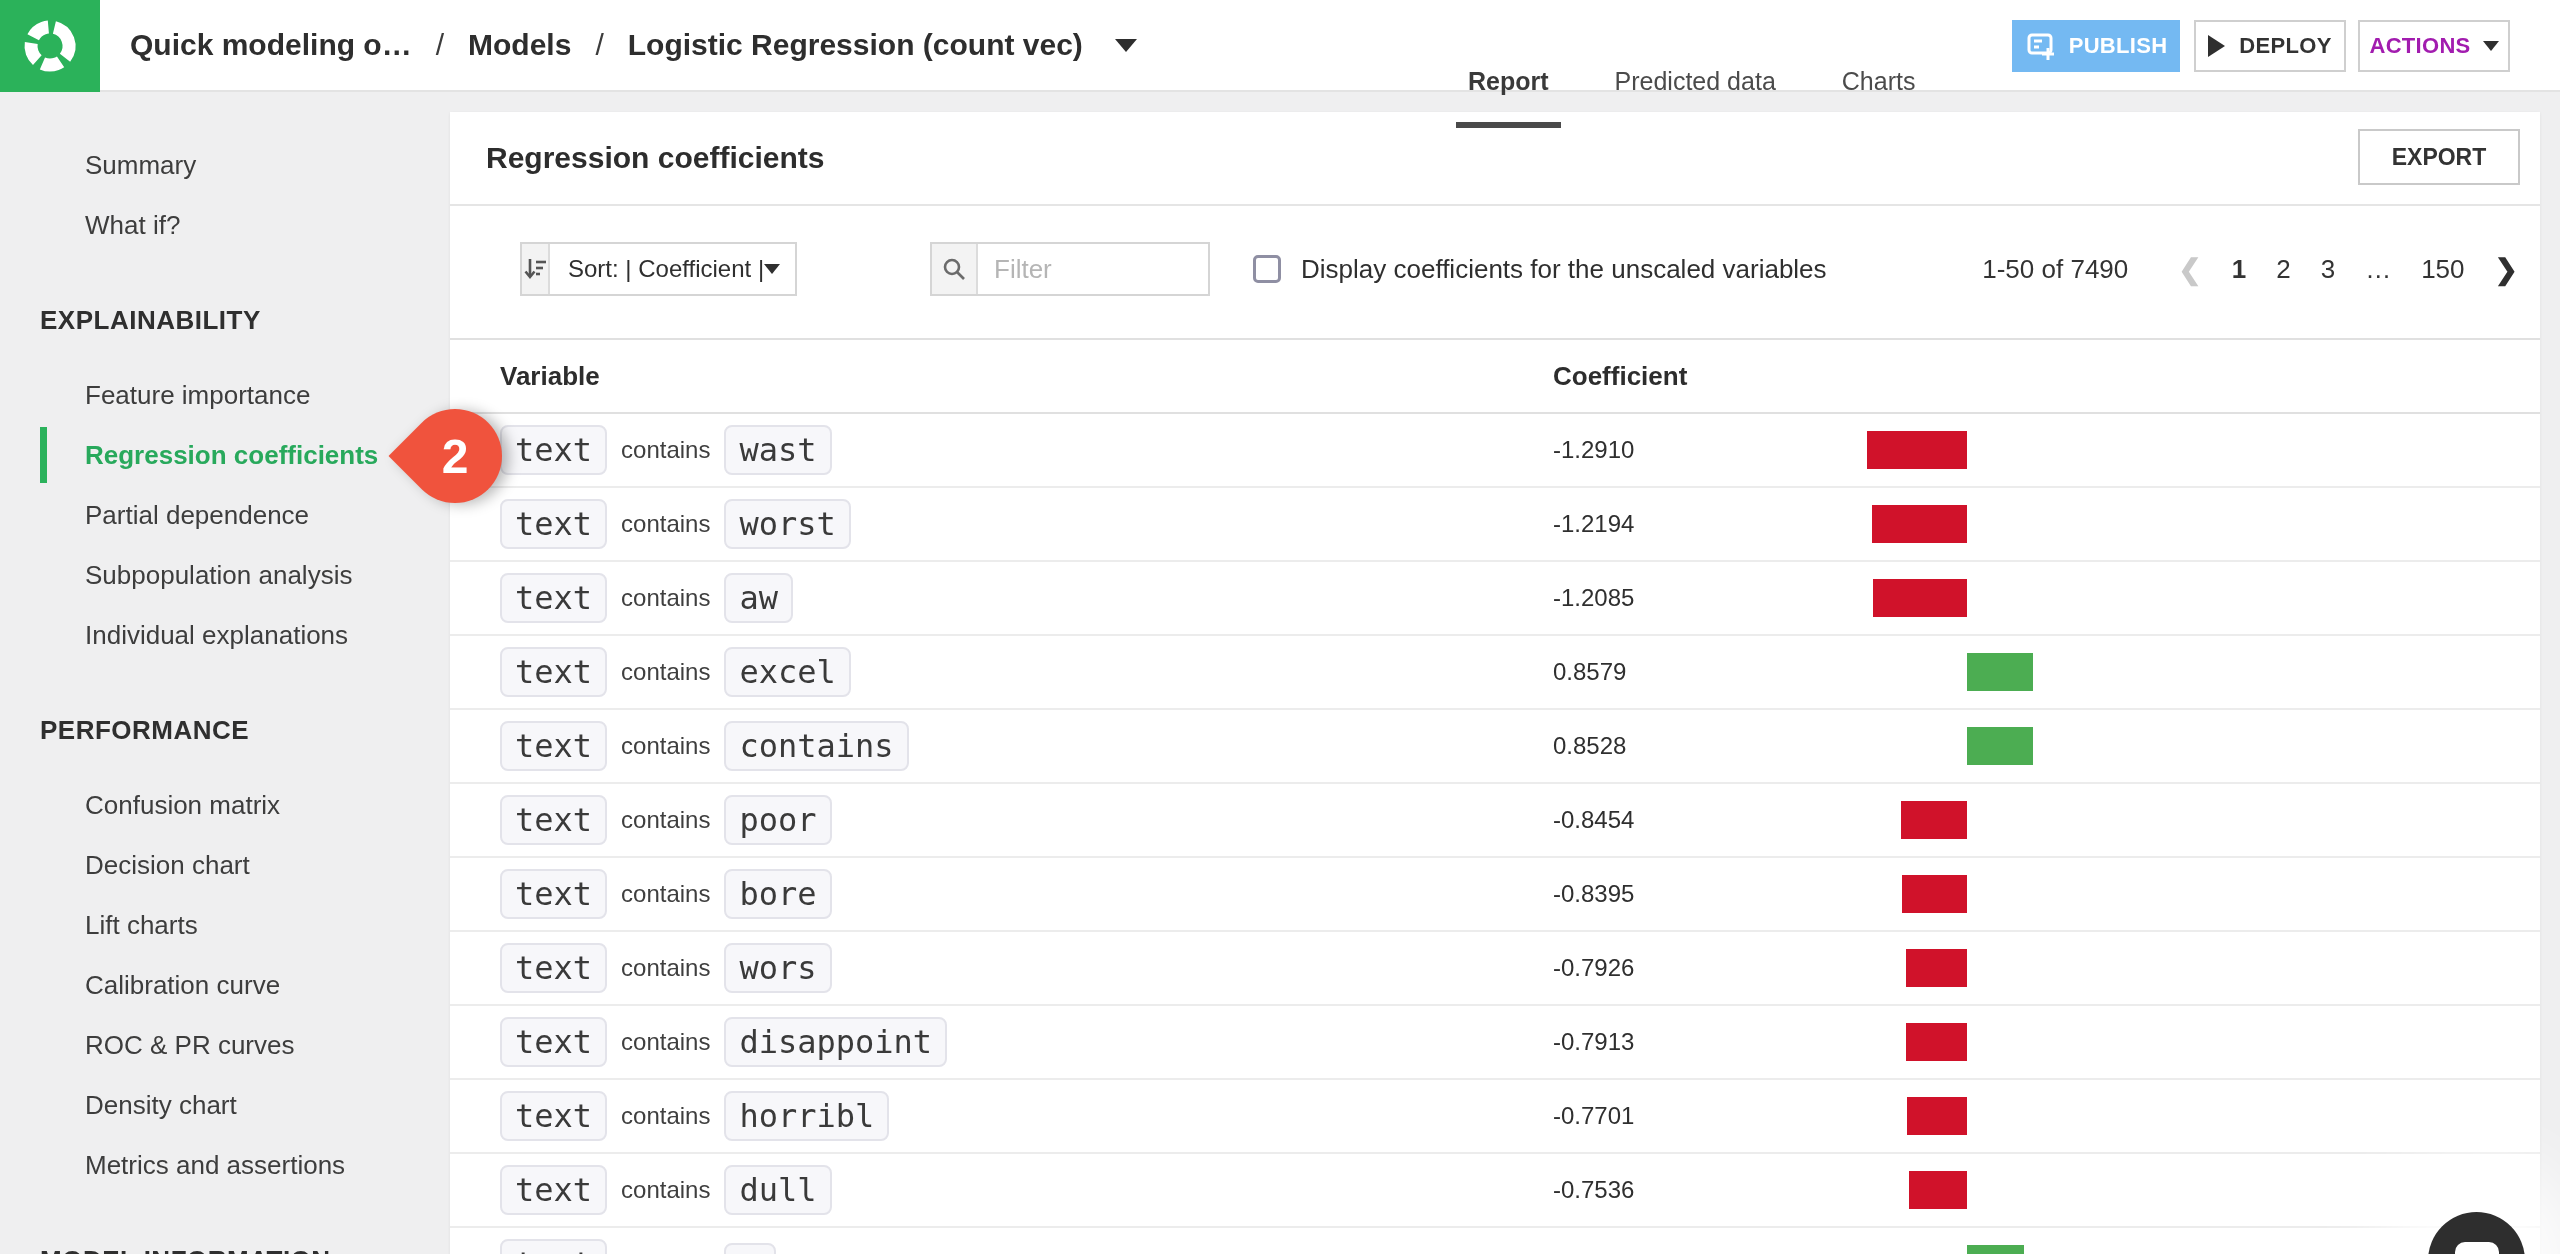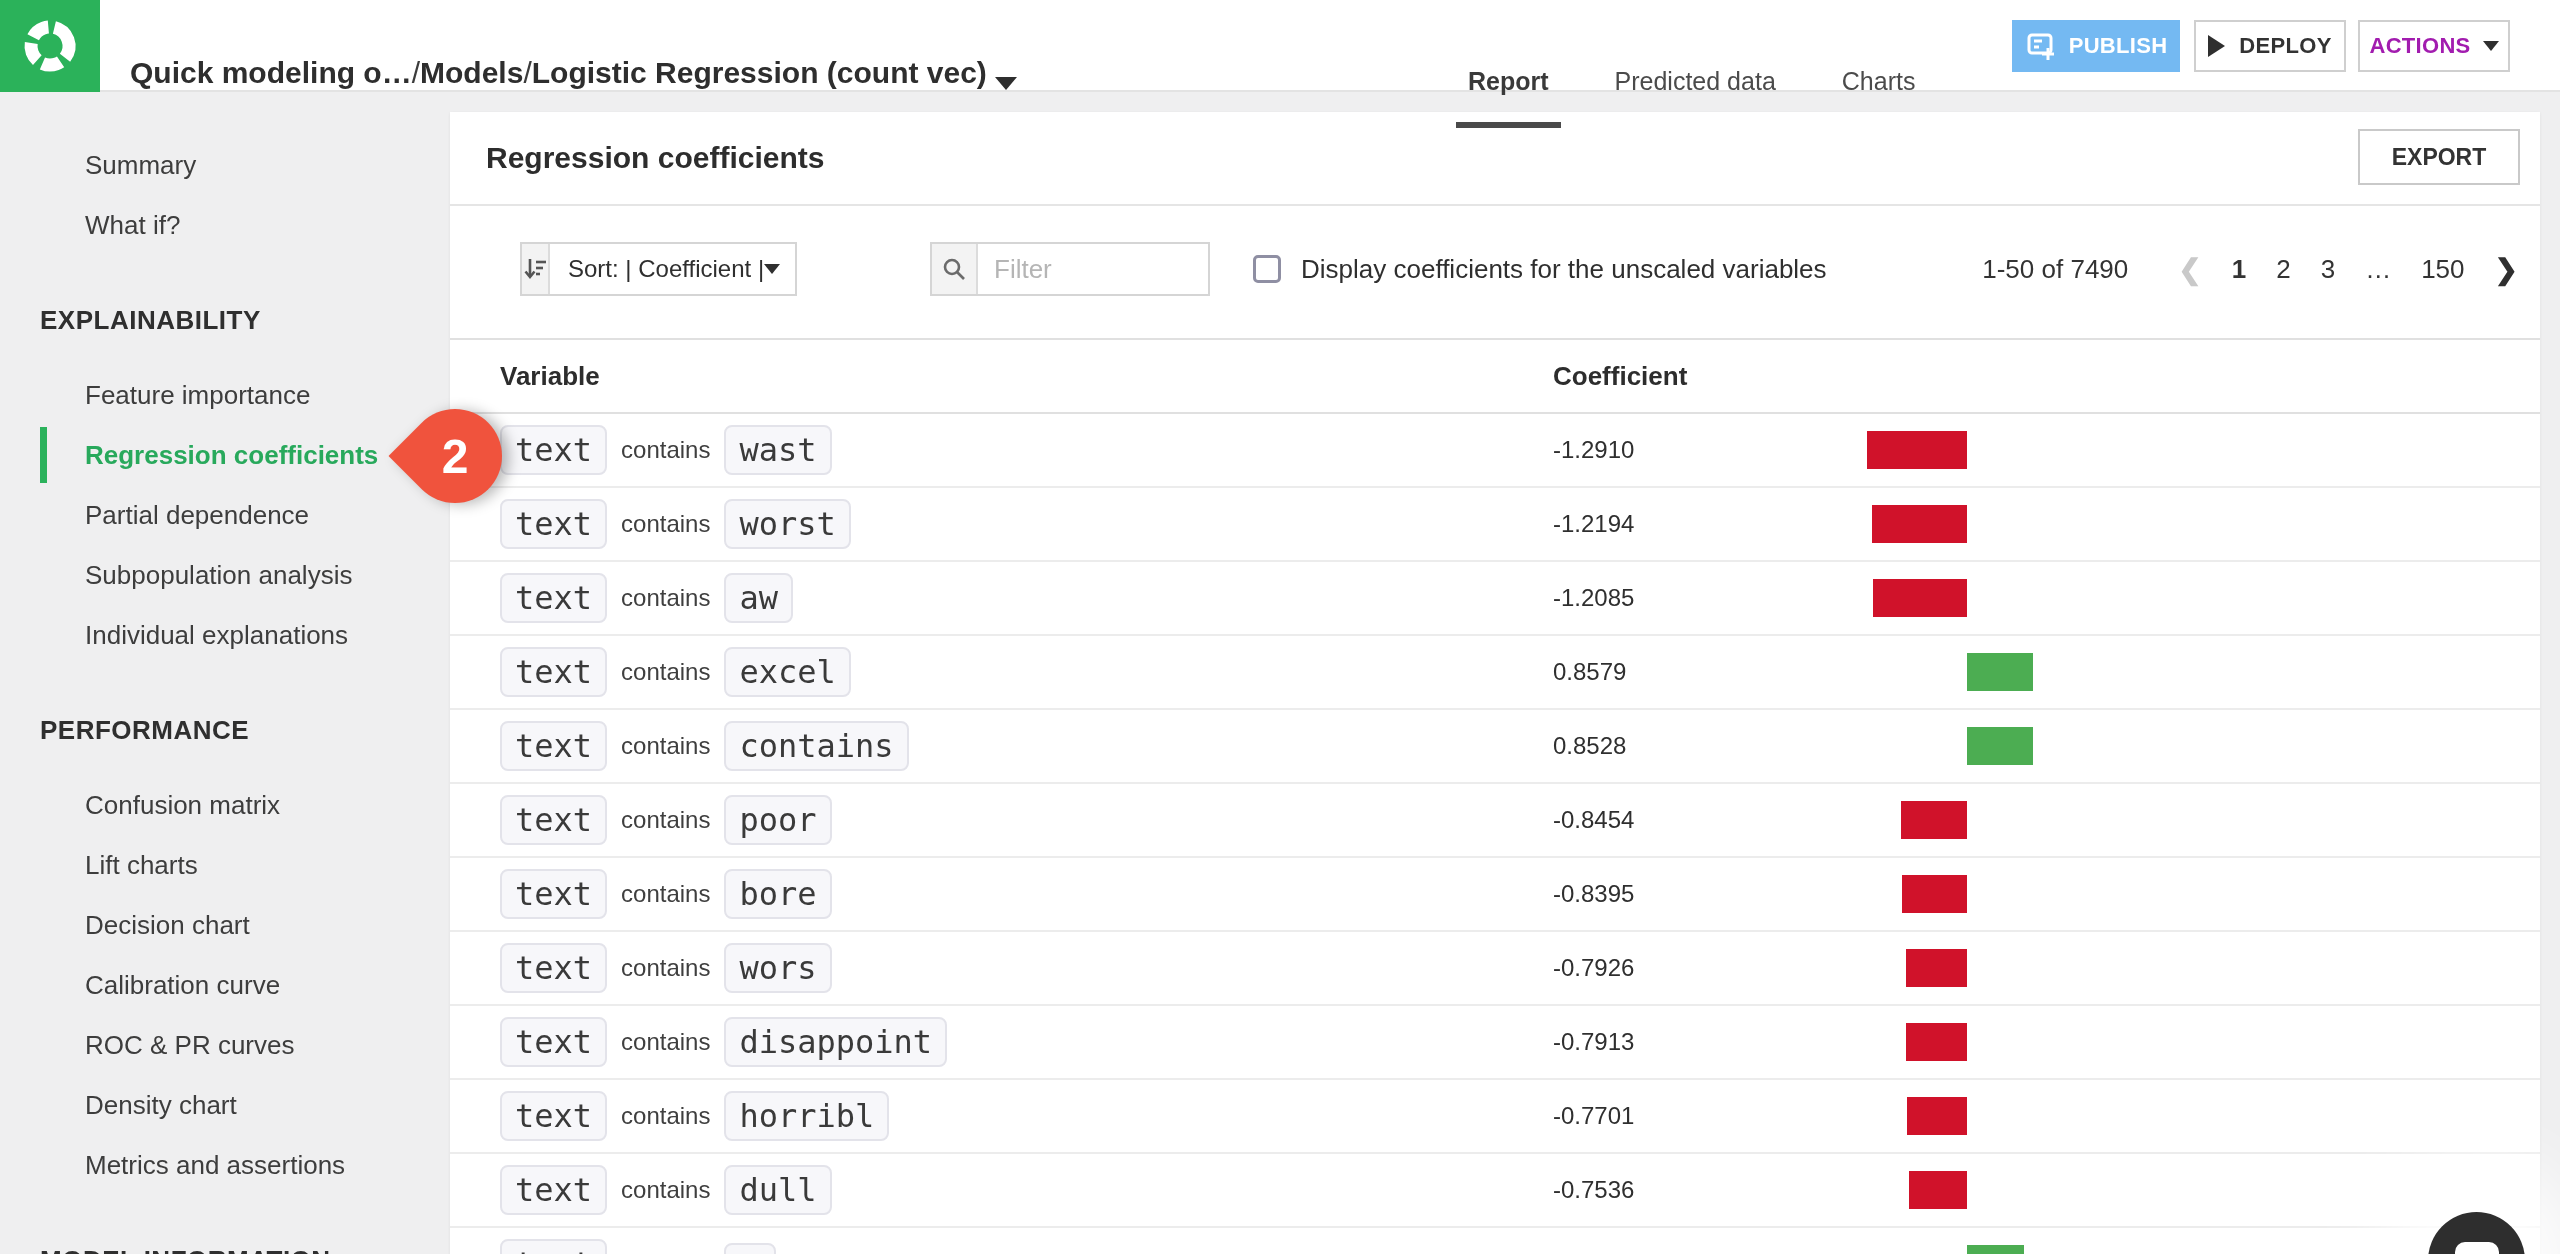--- a/index.html
+++ b/index.html
@@ -6,21 +6,21 @@
   body { font-family: "Liberation Sans", sans-serif; background:#e9e9ea; }
   .app { position:relative; width:2560px; height:1254px; overflow:hidden;
          background:#efeff0; color:#333; }
 
   
   .topbar { position:absolute; left:0; top:0; width:2560px; height:92px;
             background:#fff; border-bottom:2px solid #e3e3e3; z-index:5; }
   .logo { position:absolute; left:0; top:0; width:100px; height:92px;
           background:#2bb25a; display:flex; align-items:center; justify-content:center; cursor:pointer; }
   .crumbs { position:absolute; left:130px; top:0; height:90px;
-            display:flex; align-items:flex-end; font-size:30px; font-weight:600; color:#2e2e2e; }
+            display:flex; align-items:center; gap:24px; font-size:30px; font-weight:600; color:#2e2e2e; }
   .crumb { cursor:pointer; white-space:nowrap; }
   .crumb-sep { color:#3c3c3c; font-weight:400; }
   .caret-dn { width:0; height:0; border-left:11px solid transparent; border-right:11px solid transparent;
               border-top:13px solid #2e2e2e; margin-left:8px; cursor:pointer; }
   .tabs { position:absolute; left:1468px; top:0; height:90px; display:flex; gap:66px;margin-top:36px; }
   .tab { position:relative; display:flex; align-items:center; height:90px;
          font-size:25px; color:#4b4b4b; cursor:pointer; white-space:nowrap; }
   .tab.active { color:#3a3a3a; font-weight:700; }
   .tab.active::after { content:""; position:absolute; left:-12px; right:-12px; bottom:-2px;
                        height:6px; background:#4a4a4a; }
@@ -161,22 +161,22 @@
       <div class="side-item">Summary</div>
       <div class="side-item">What if?</div>
       <div class="side-title">EXPLAINABILITY</div>
       <div class="side-item">Feature importance</div>
       <div class="side-item active">Regression coefficients</div>
       <div class="side-item">Partial dependence</div>
       <div class="side-item">Subpopulation analysis</div>
       <div class="side-item">Individual explanations</div>
       <div class="side-title">PERFORMANCE</div>
       <div class="side-item">Confusion matrix</div>
+      <div class="side-item">Decision chart</div>
       <div class="side-item">Lift charts</div>
-      <div class="side-item">Decision chart</div>
       <div class="side-item">Calibration curve</div>
       <div class="side-item">ROC &amp; PR curves</div>
       <div class="side-item">Density chart</div>
       <div class="side-item">Metrics and assertions</div>
       <div class="side-title">MODEL INFORMATION</div>
     </aside>
 
   <div class="pin">
     <span>2</span>
   </div>

